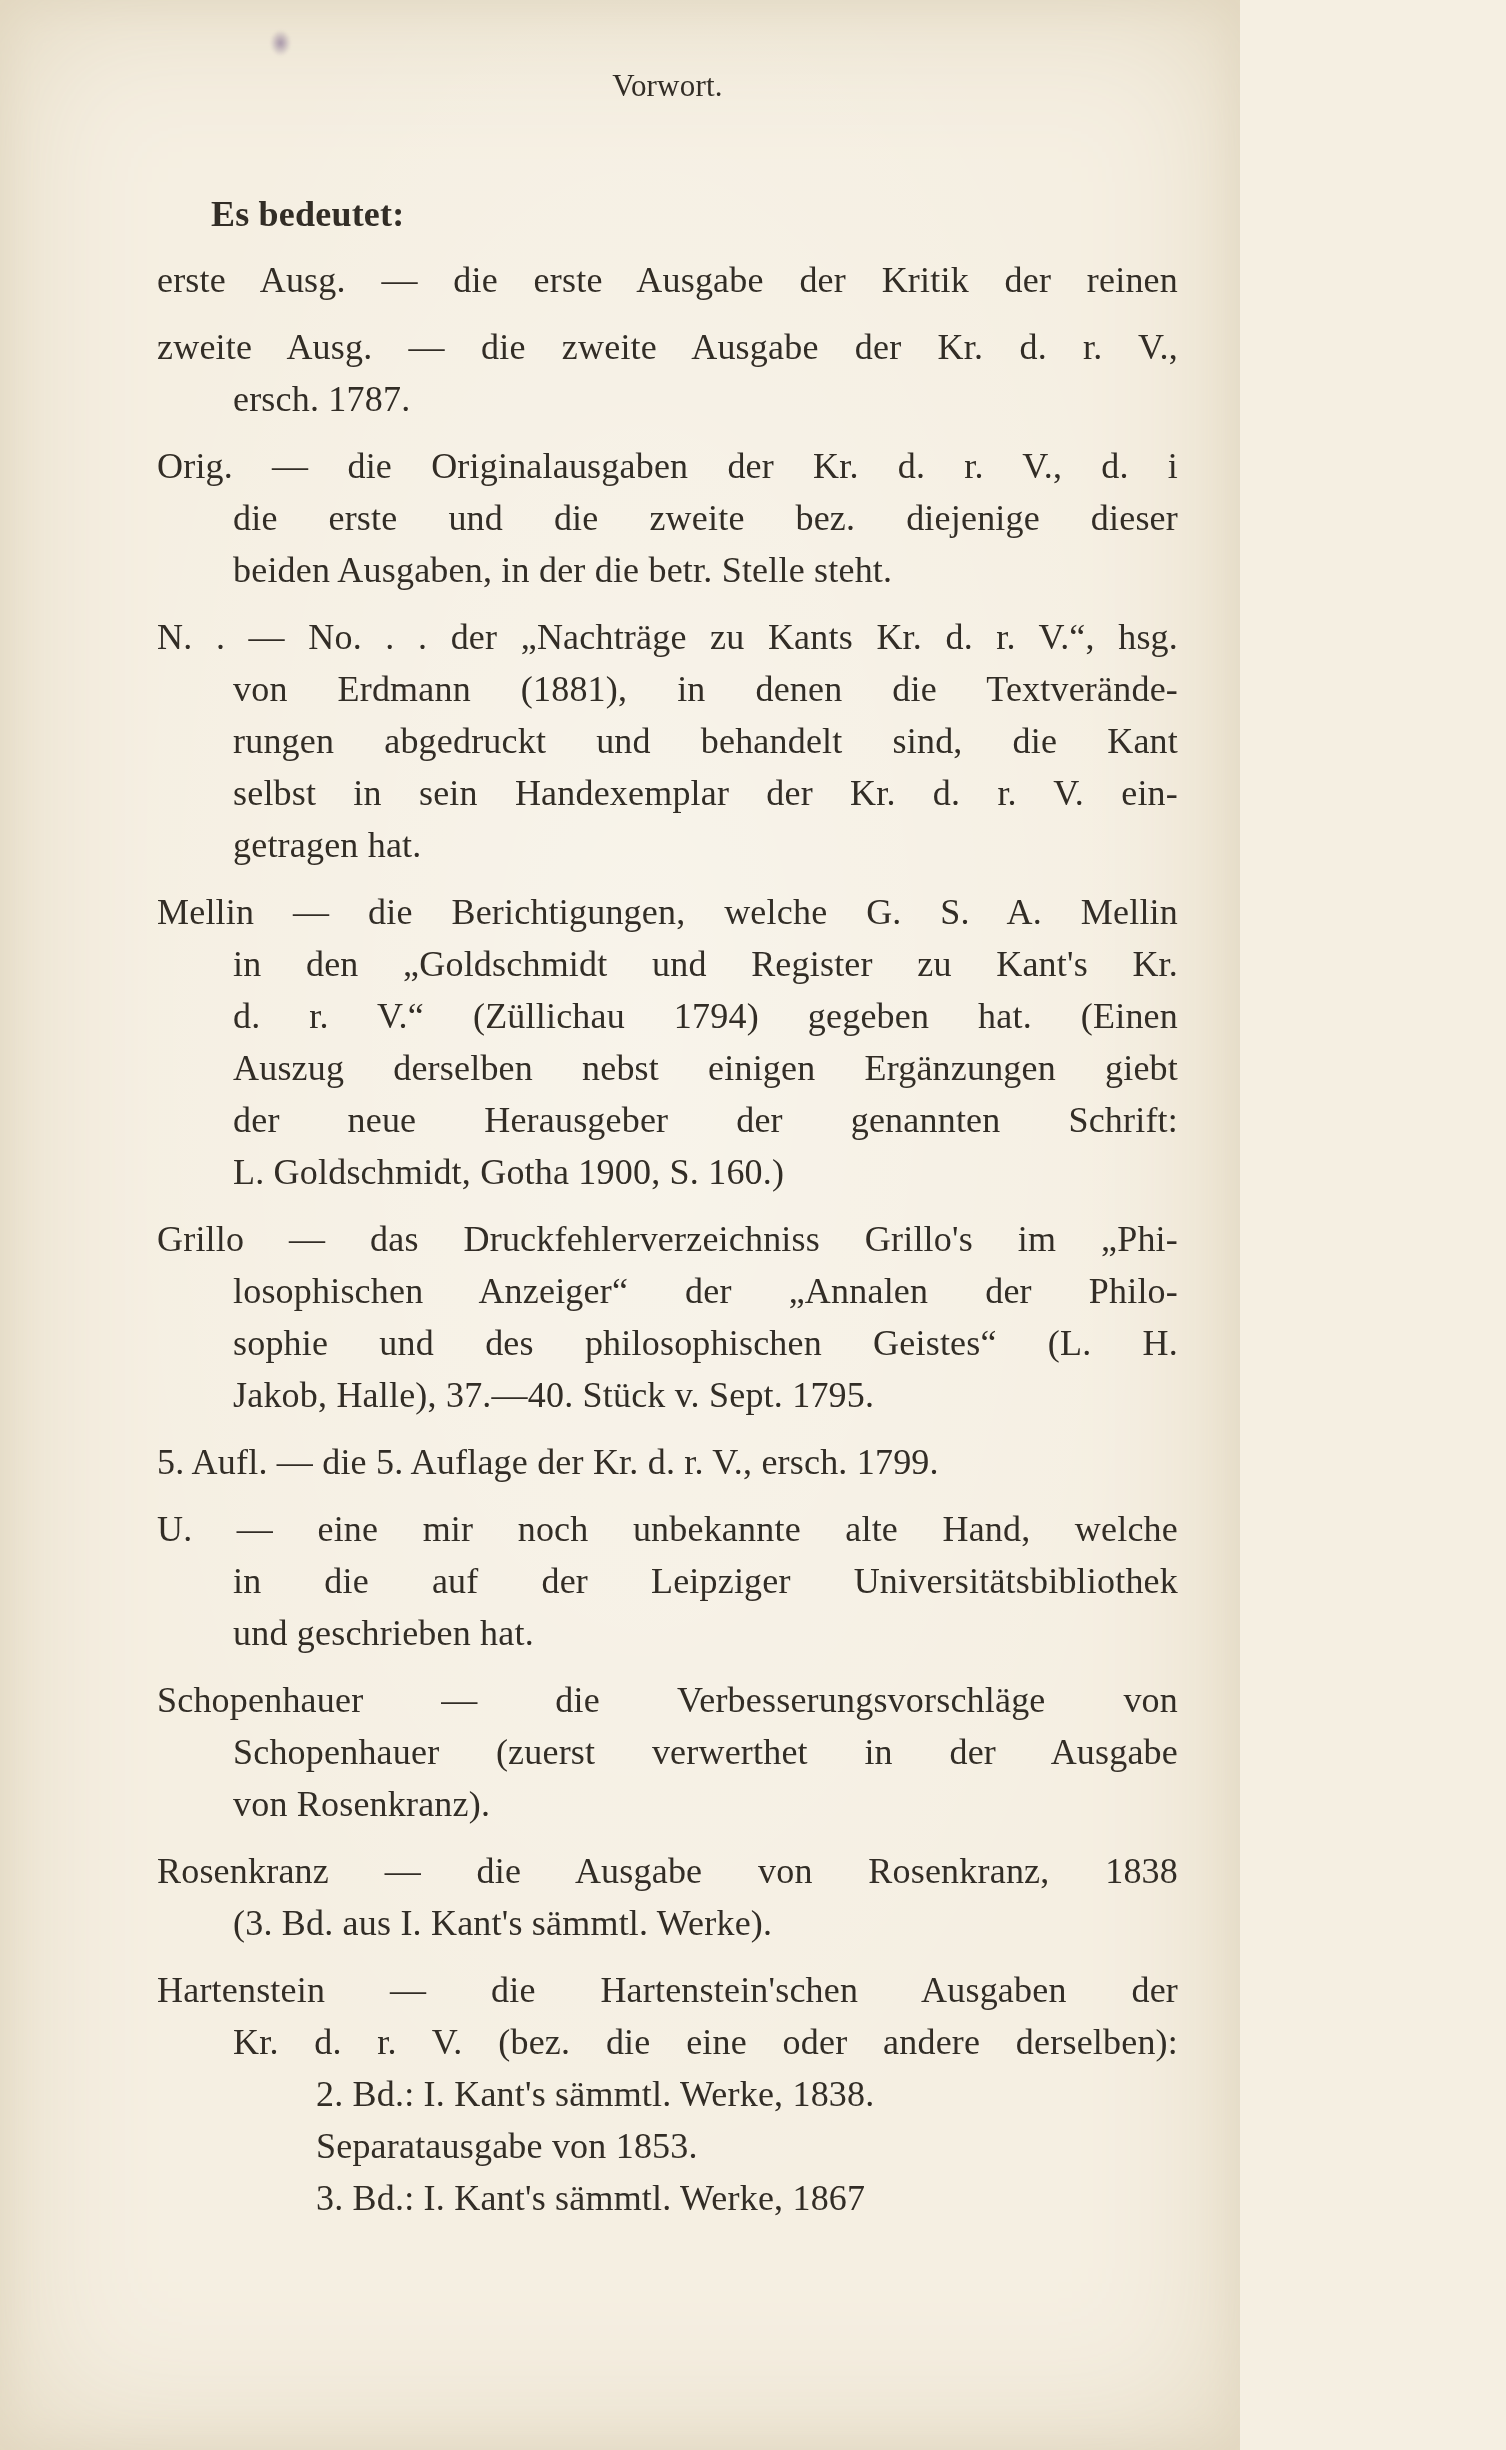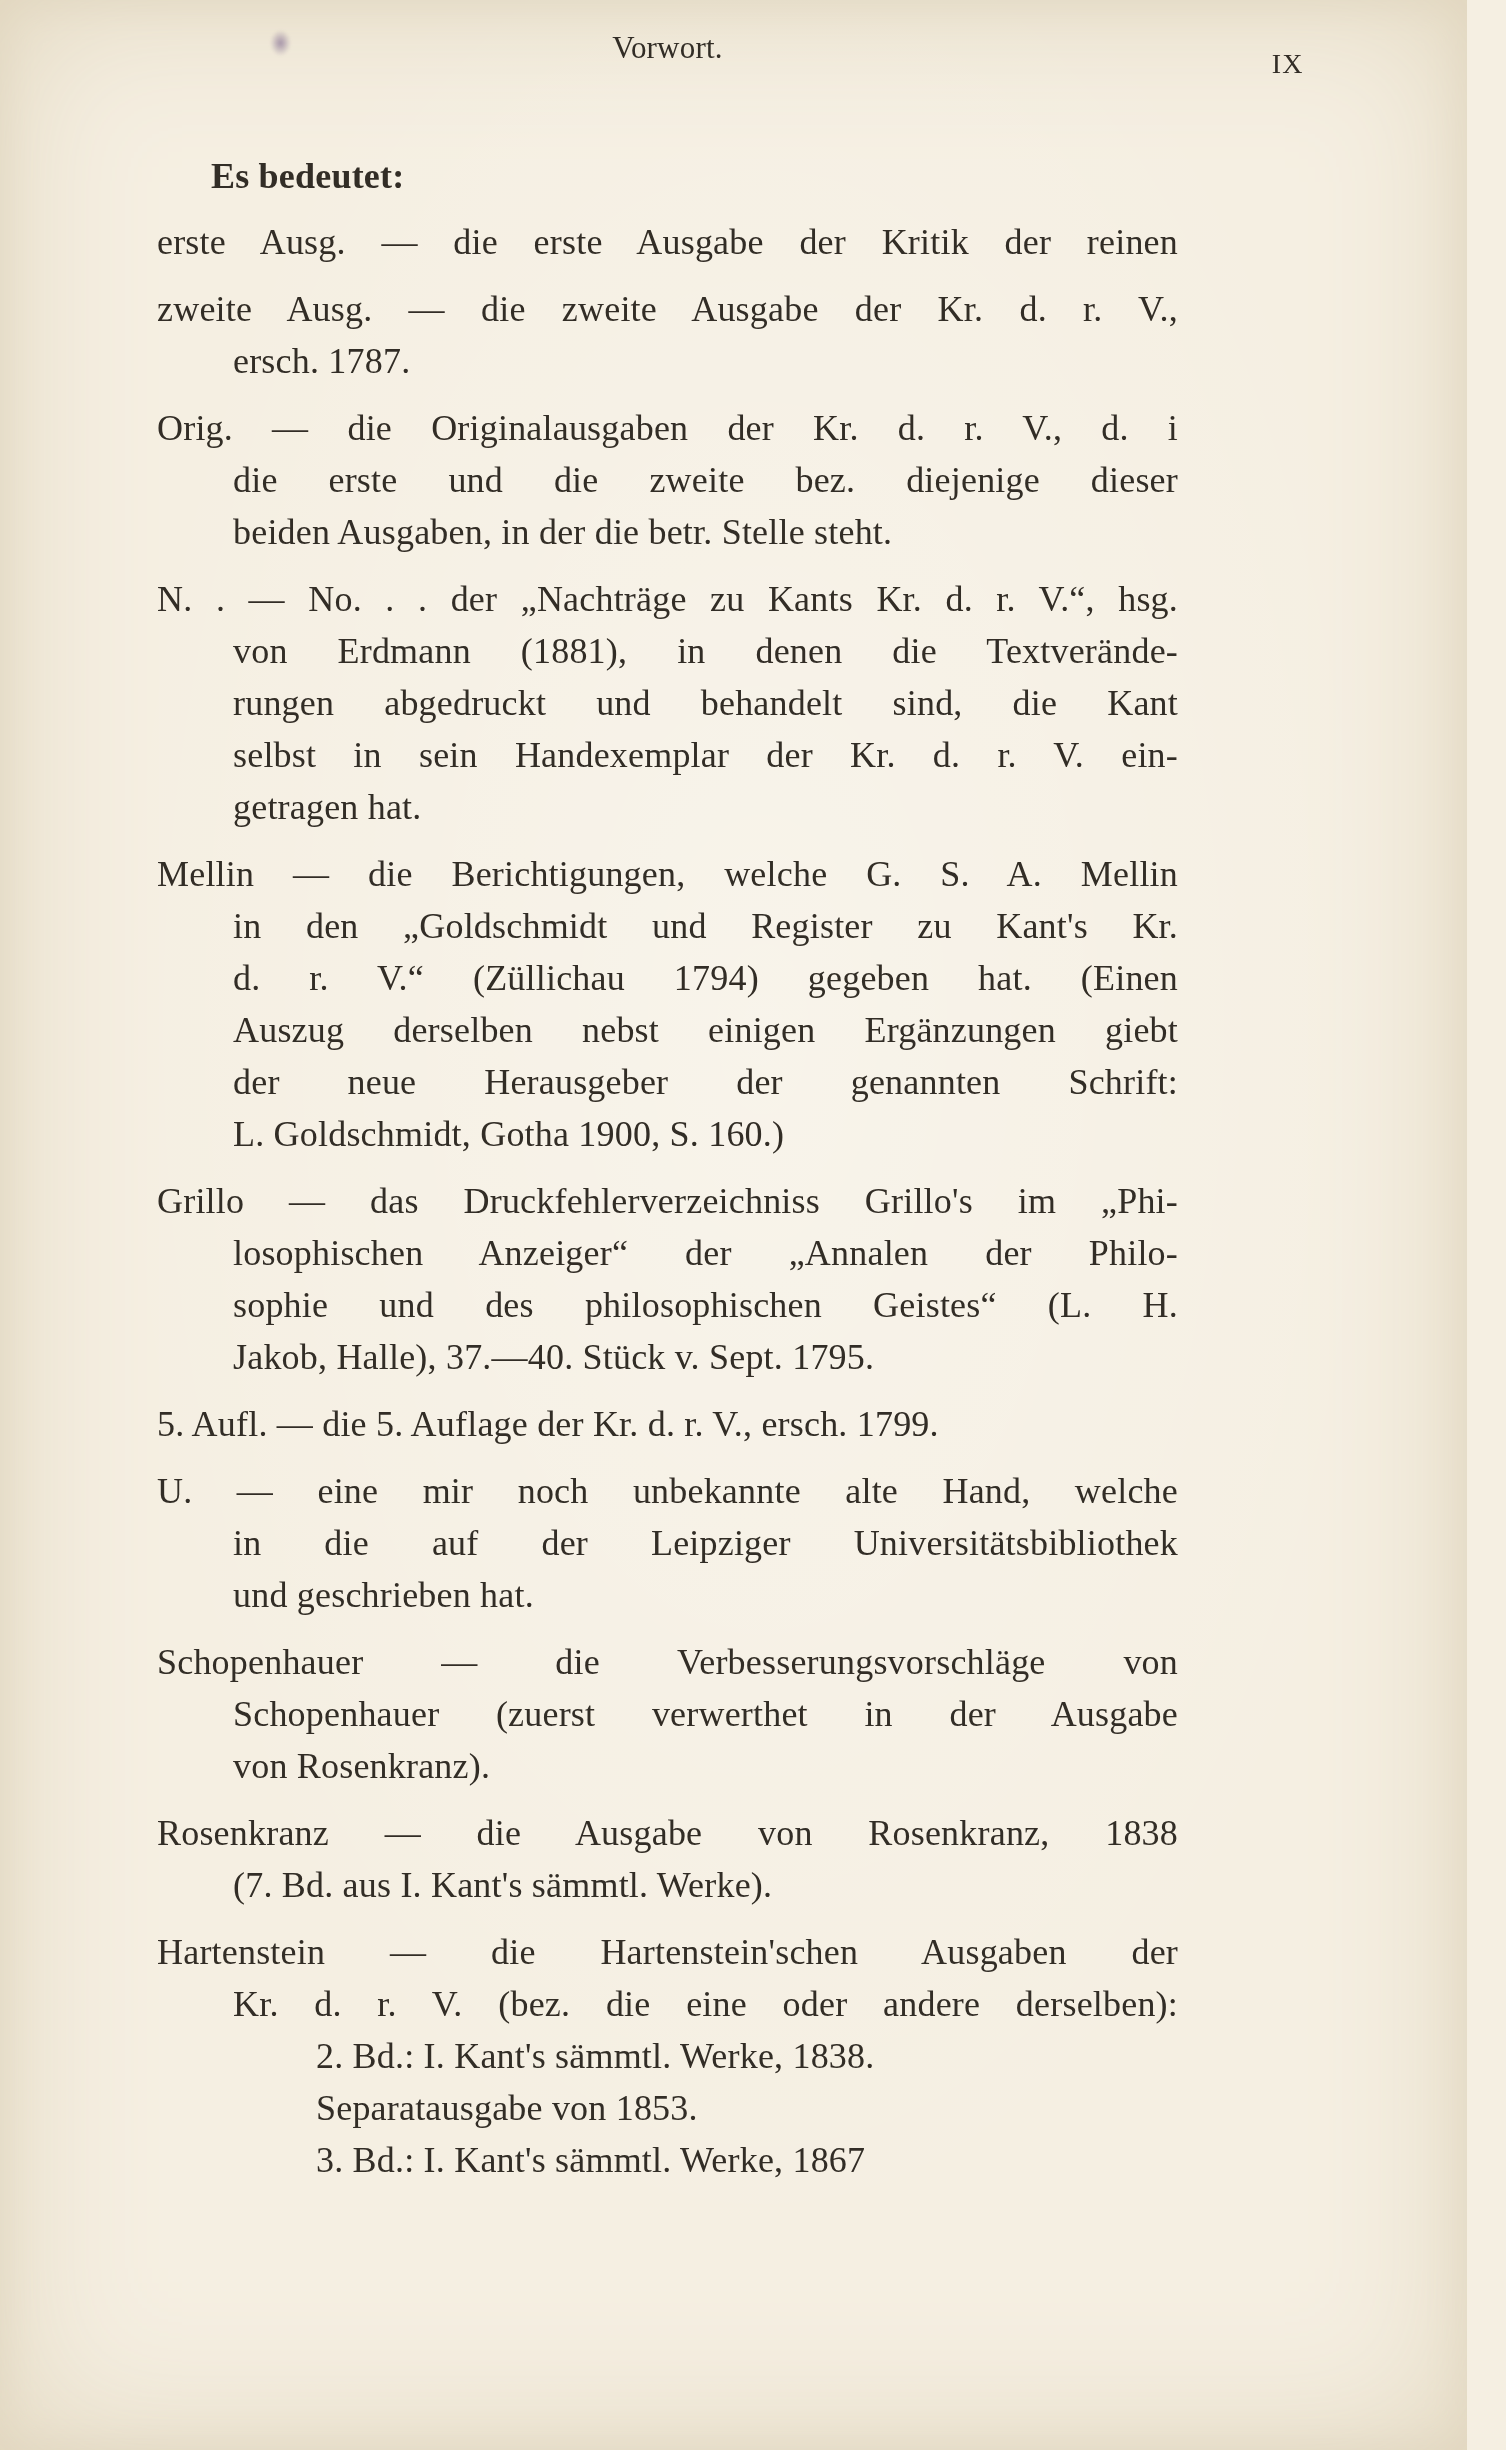--- a/index.html
+++ b/index.html
@@ -8,23 +8,23 @@
     --ink:#322d26;
   }
   html,body{margin:0;padding:0;}
   body{
     width:1507px;height:2450px;
     background:var(--paper);
     font-family:"Liberation Serif","DejaVu Serif",serif;
   }
   .page{
     position:relative;
-    width:1467px;height:2450px;
+    width:1240px;height:2450px;
     box-sizing:border-box;
-    padding-top:26px;
+    padding-top:64px;
     overflow:hidden;
     background:
       radial-gradient(ellipse at 52% 42%, rgba(255,255,255,0.30), rgba(255,255,255,0) 62%),
       var(--paper);
     box-shadow:
       inset 0 0 152px var(--paper-edge),
       inset 0 0 41px rgba(150,130,90,0.18);
     color:var(--ink);
   }
   .smudge{
@@ -131,21 +131,21 @@
             <span class="line ind1 just">in die auf der Leipziger Universitätsbibliothek</span>
             <span class="line ind1">und geschrieben hat.</span>
           </p>
           <p class="entry">
             <span class="line ind0 just">Schopenhauer — die Verbesserungsvorschläge von</span>
             <span class="line ind1 just">Schopenhauer (zuerst verwerthet in der Ausgabe</span>
             <span class="line ind1">von Rosenkranz).</span>
           </p>
           <p class="entry">
             <span class="line ind0 just">Rosenkranz — die Ausgabe von Rosenkranz, 1838</span>
-            <span class="line ind1">(7. Bd. aus I. Kant's sämmtl. Werke).</span>
+            <span class="line ind1">(3. Bd. aus I. Kant's sämmtl. Werke).</span>
           </p>
           <p class="entry">
             <span class="line ind0 just">Hartenstein — die Hartenstein'schen Ausgaben der</span>
             <span class="line ind1 just">Kr. d. r. V. (bez. die eine oder andere derselben):</span>
             <span class="line ind2">2. Bd.: I. Kant's sämmtl. Werke, 1838.</span>
             <span class="line ind2">Separatausgabe von 1853.</span>
             <span class="line ind2">3. Bd.: I. Kant's sämmtl. Werke, 1867</span>
           </p>
         </div>
     </main>

